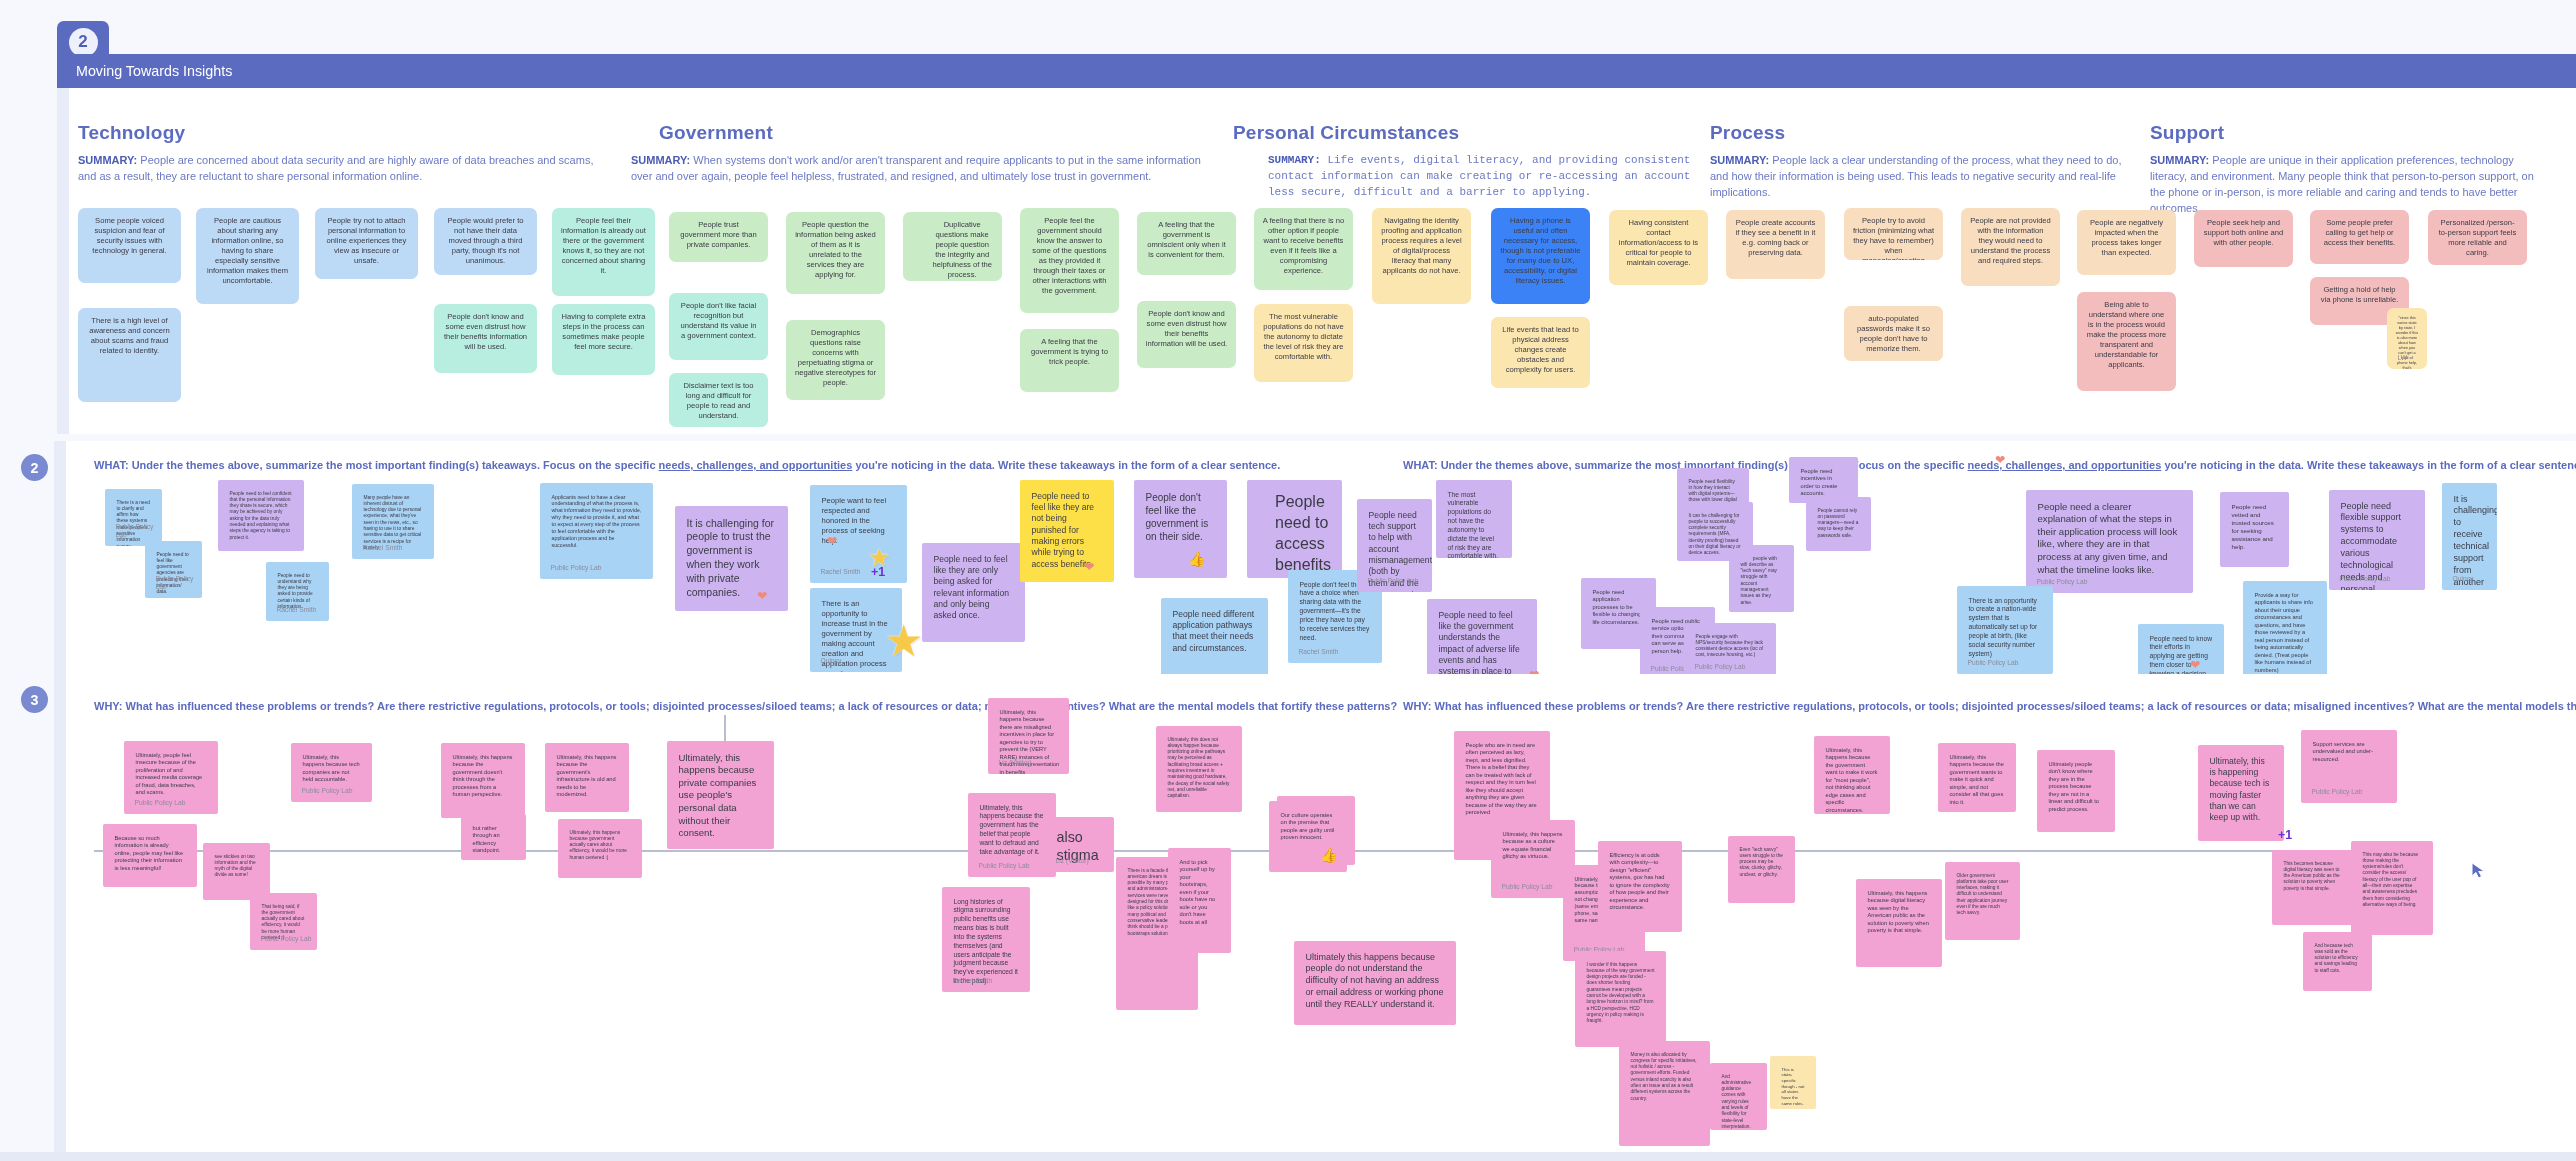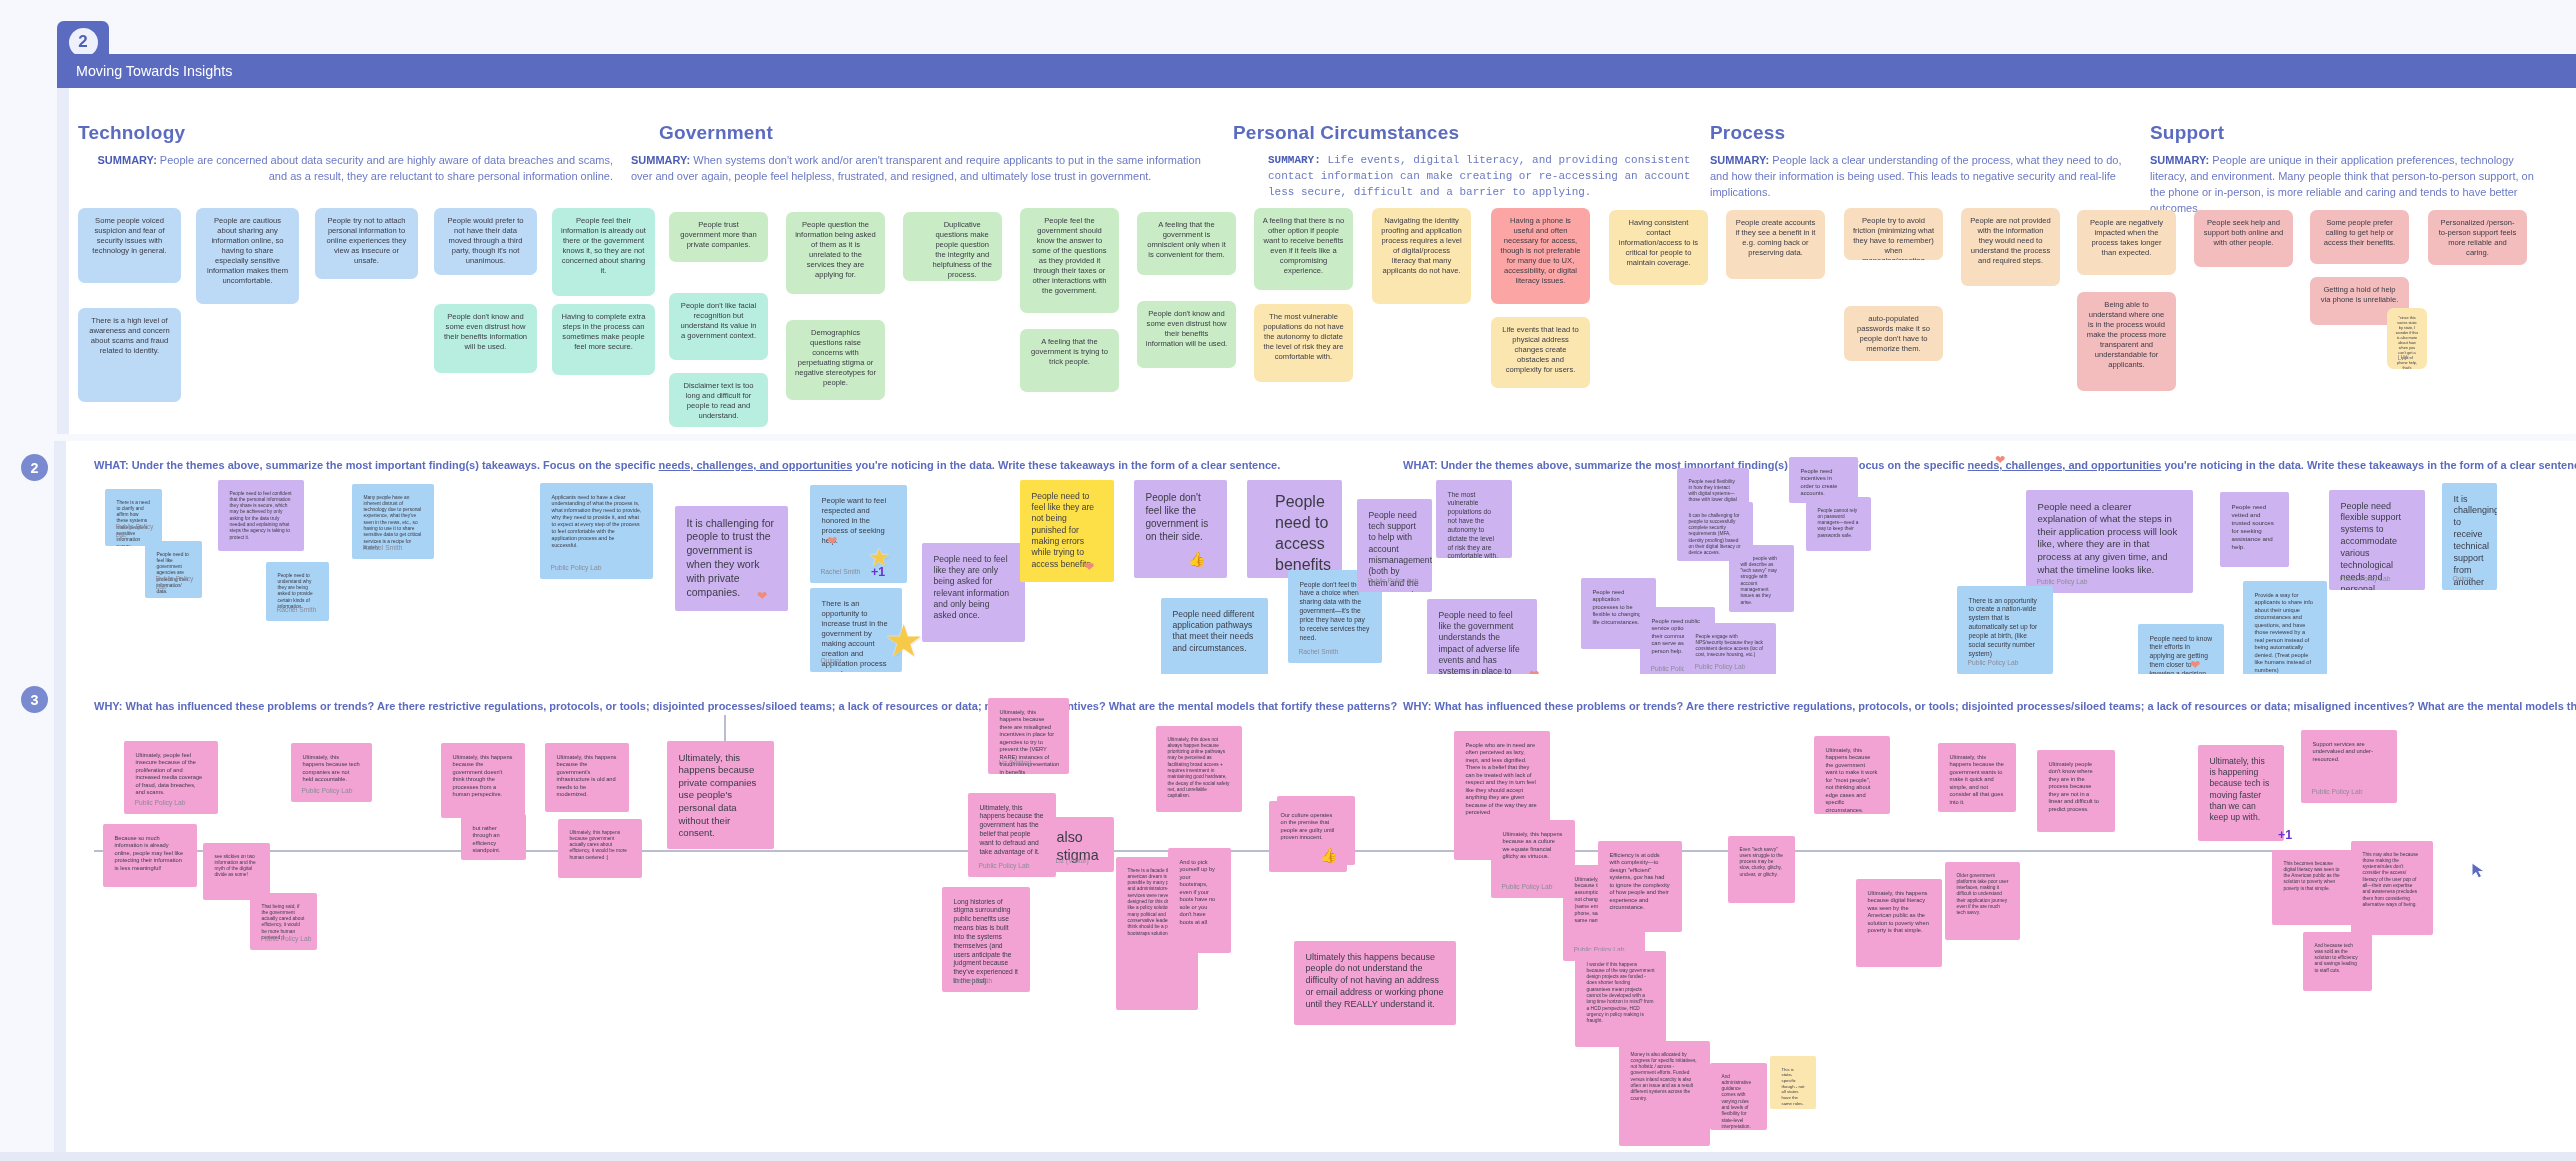--- a/index.html
+++ b/index.html
@@ -87,21 +87,21 @@
     <div class="frame-badge">2</div>
   </div>
   <div class="frame-title-bar" style="left:57px;top:54px;width:2519px;">
     <span>Moving Towards Insights</span>
   </div>
   <div class="frame" style="left:57px;top:88px;width:2519px;height:346px;"></div>
   <div class="sec-rail" style="left:57px;top:88px;height:346px;"></div>
 
   <div id="columns-layer">
       <div class="col-title" style="left: 78px; top: 122px;">Technology</div>
-      <div class="col-summary" style="left: 78px; top: 153px; width: 535px; text-align: right;"><b>SUMMARY:</b> People are concerned about data security and are highly aware of data breaches and scams, and as a result, they are reluctant to share personal information online.</div>
+      <div class="col-summary" style="left: 78px; top: 153px; width: 535px;"><b>SUMMARY:</b> People are concerned about data security and are highly aware of data breaches and scams, and as a result, they are reluctant to share personal information online.</div>
       <div class="col-title" style="left: 659px; top: 122px;">Government</div>
       <div class="col-summary" style="left: 631px; top: 153px; width: 573px;"><b>SUMMARY:</b> When systems don't work and/or aren't transparent and require applicants to put in the same information over and over again, people feel helpless, frustrated, and resigned, and ultimately lose trust in government.</div>
       <div class="col-title" style="left: 1233px; top: 122px;">Personal Circumstances</div>
       <div class="col-summary" style="left: 1268px; top: 153px; width: 449px; font-family: Liberation Mono, monospace;"><b>SUMMARY:</b> Life events, digital literacy, and providing consistent contact information can make creating or re-accessing an account less secure, difficult and a barrier to applying.</div>
       <div class="col-title" style="left: 1710px; top: 122px;">Process</div>
       <div class="col-summary" style="left: 1710px; top: 153px; width: 420px;"><b>SUMMARY:</b> People lack a clear understanding of the process, what they need to do, and how their information is being used. This leads to negative security and real-life implications.</div>
       <div class="col-title" style="left: 2150px; top: 122px;">Support</div>
       <div class="col-summary" style="left: 2150px; top: 153px; width: 401px;"><b>SUMMARY:</b> People are unique in their application preferences, technology literacy, and environment. Many people think that person-to-person support, on the phone or in-person, is more reliable and caring and tends to have better outcomes.</div>
     </div>
 
@@ -162,21 +162,21 @@
       </div>
       <div class="note" style="left: 1254px; top: 208px; width: 99px; height: 82px; background: rgb(201, 235, 198); font-size: 7.6px;">
         <div>A feeling that there is no other option if people want to receive benefits even if it feels like a compromising experience.</div>
       </div>
       <div class="note" style="left: 1254px; top: 304px; width: 99px; height: 78px; background: rgb(251, 230, 176); font-size: 7.6px;">
         <div>The most vulnerable populations do not have the autonomy to dictate the level of risk they are comfortable with.</div>
       </div>
       <div class="note" style="left: 1372px; top: 208px; width: 99px; height: 96px; background: rgb(251, 230, 176); font-size: 7.6px;">
         <div>Navigating the identity proofing and application process requires a level of digital/process literacy that many applicants do not have.</div>
       </div>
-      <div class="note" style="left: 1491px; top: 208px; width: 99px; height: 96px; background: #fca5a5; font-size: 7.6px;">
+      <div class="note" style="left: 1491px; top: 208px; width: 99px; height: 96px; background: #3b82f6; font-size: 7.6px;">
         <div>Having a phone is useful and often necessary for access, though is not preferable for many due to UX, accessibility, or digital literacy issues.</div>
       </div>
       <div class="note" style="left: 1491px; top: 317px; width: 99px; height: 71px; background: rgb(251, 230, 176); font-size: 7.6px;">
         <div>Life events that lead to physical address changes create obstacles and complexity for users.</div>
       </div>
       <div class="note" style="left: 1609px; top: 210px; width: 99px; height: 75px; background: rgb(251, 230, 176); font-size: 7.6px;">
         <div>Having consistent contact information/access to is critical for people to maintain coverage.</div>
       </div>
       <div class="note" style="left: 1726px; top: 210px; width: 99px; height: 69px; background: rgb(248, 221, 191); font-size: 7.6px;">
         <div>People create accounts if they see a benefit in it e.g. coming back or preserving data.</div>

